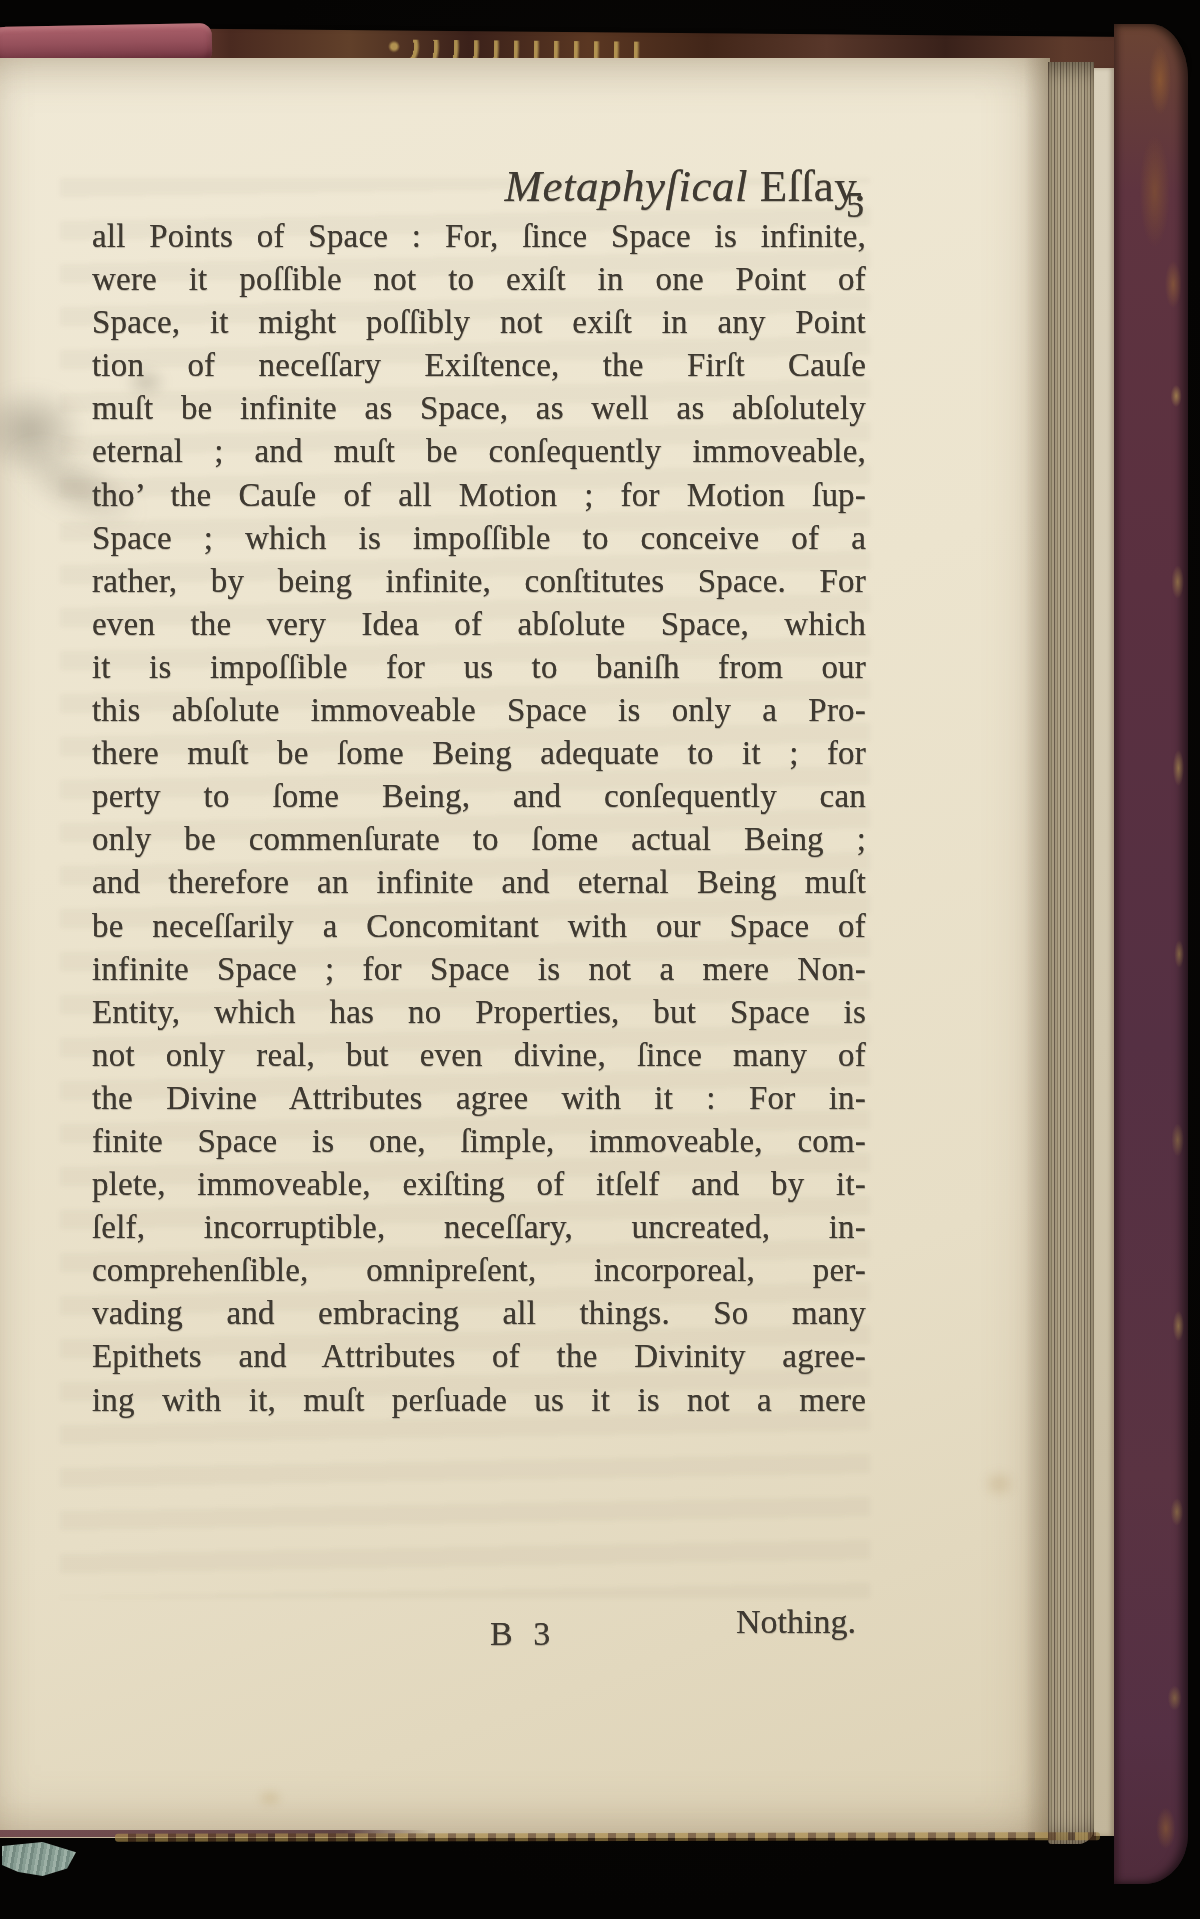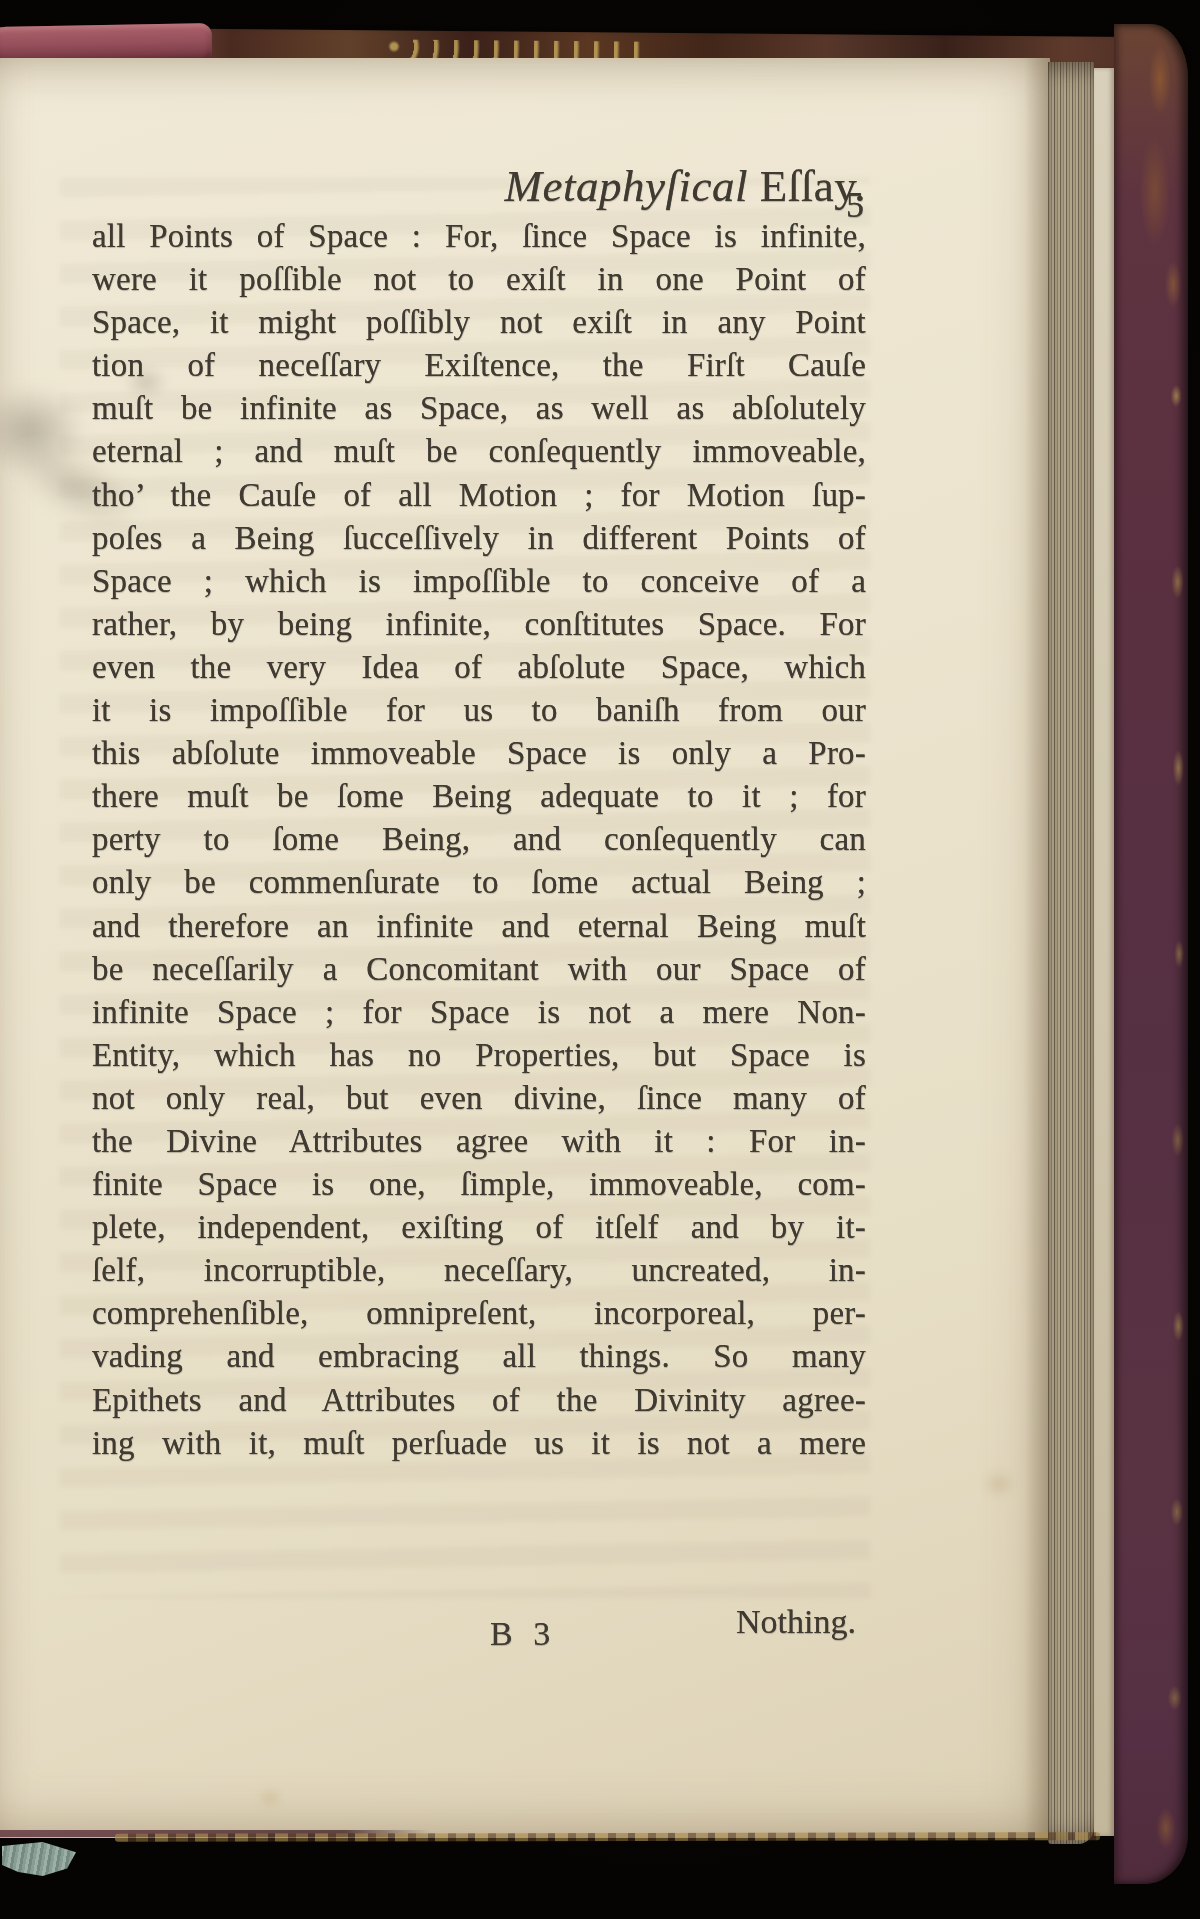--- a/index.html
+++ b/index.html
@@ -124,37 +124,36 @@
     <div class="pagenum">5</div>
 
     <div class="lines">
       <div class="tline">all Points of Space : For, ſince Space is infinite,</div>
       <div class="tline">were it poſſible not to exiſt in one Point of</div>
       <div class="tline">Space, it might poſſibly not exiſt in any Point</div>
       <div class="tline">tion of neceſſary Exiſtence, the Firſt Cauſe</div>
       <div class="tline">muſt be infinite as Space, as well as abſolutely</div>
       <div class="tline">eternal ; and muſt be conſequently immoveable,</div>
       <div class="tline">tho’ the Cauſe of all Motion ; for Motion ſup-</div>
-      <div class="tline">poſes a Being ſucceſſively in different Points of</div>
       <div class="tline">Space ; which is impoſſible to conceive of a</div>
       <div class="tline">rather, by being infinite, conſtitutes Space.  For</div>
       <div class="tline">even the very Idea of abſolute Space, which</div>
       <div class="tline">it is impoſſible for us to baniſh from our</div>
       <div class="tline">this abſolute immoveable Space is only a Pro-</div>
       <div class="tline">there muſt be ſome Being adequate to it ; for</div>
       <div class="tline">perty to ſome Being, and conſequently can</div>
       <div class="tline">only be commenſurate to ſome actual Being ;</div>
       <div class="tline">and therefore an infinite and eternal Being muſt</div>
       <div class="tline">be neceſſarily a Concomitant with our Space of</div>
       <div class="tline">infinite Space ; for Space is not a mere Non-</div>
       <div class="tline">Entity, which has no Properties, but Space is</div>
       <div class="tline">not only real, but even divine, ſince many of</div>
       <div class="tline">the Divine Attributes agree with it :  For in-</div>
       <div class="tline">finite Space is one, ſimple, immoveable, com-</div>
-      <div class="tline">plete, independent, exiſting of itſelf and by it-</div>
+      <div class="tline">plete, immoveable, exiſting of itſelf and by it-</div>
       <div class="tline">ſelf, incorruptible, neceſſary, uncreated, in-</div>
       <div class="tline">comprehenſible, omnipreſent, incorporeal, per-</div>
       <div class="tline">vading and embracing all things.  So many</div>
       <div class="tline">Epithets and Attributes of the Divinity agree-</div>
       <div class="tline">ing with it, muſt perſuade us it is not a mere</div>
     </div>
 
     <div class="sigrow">
       <span class="sig">B 3</span>
       <span class="catch">Nothing.</span>

